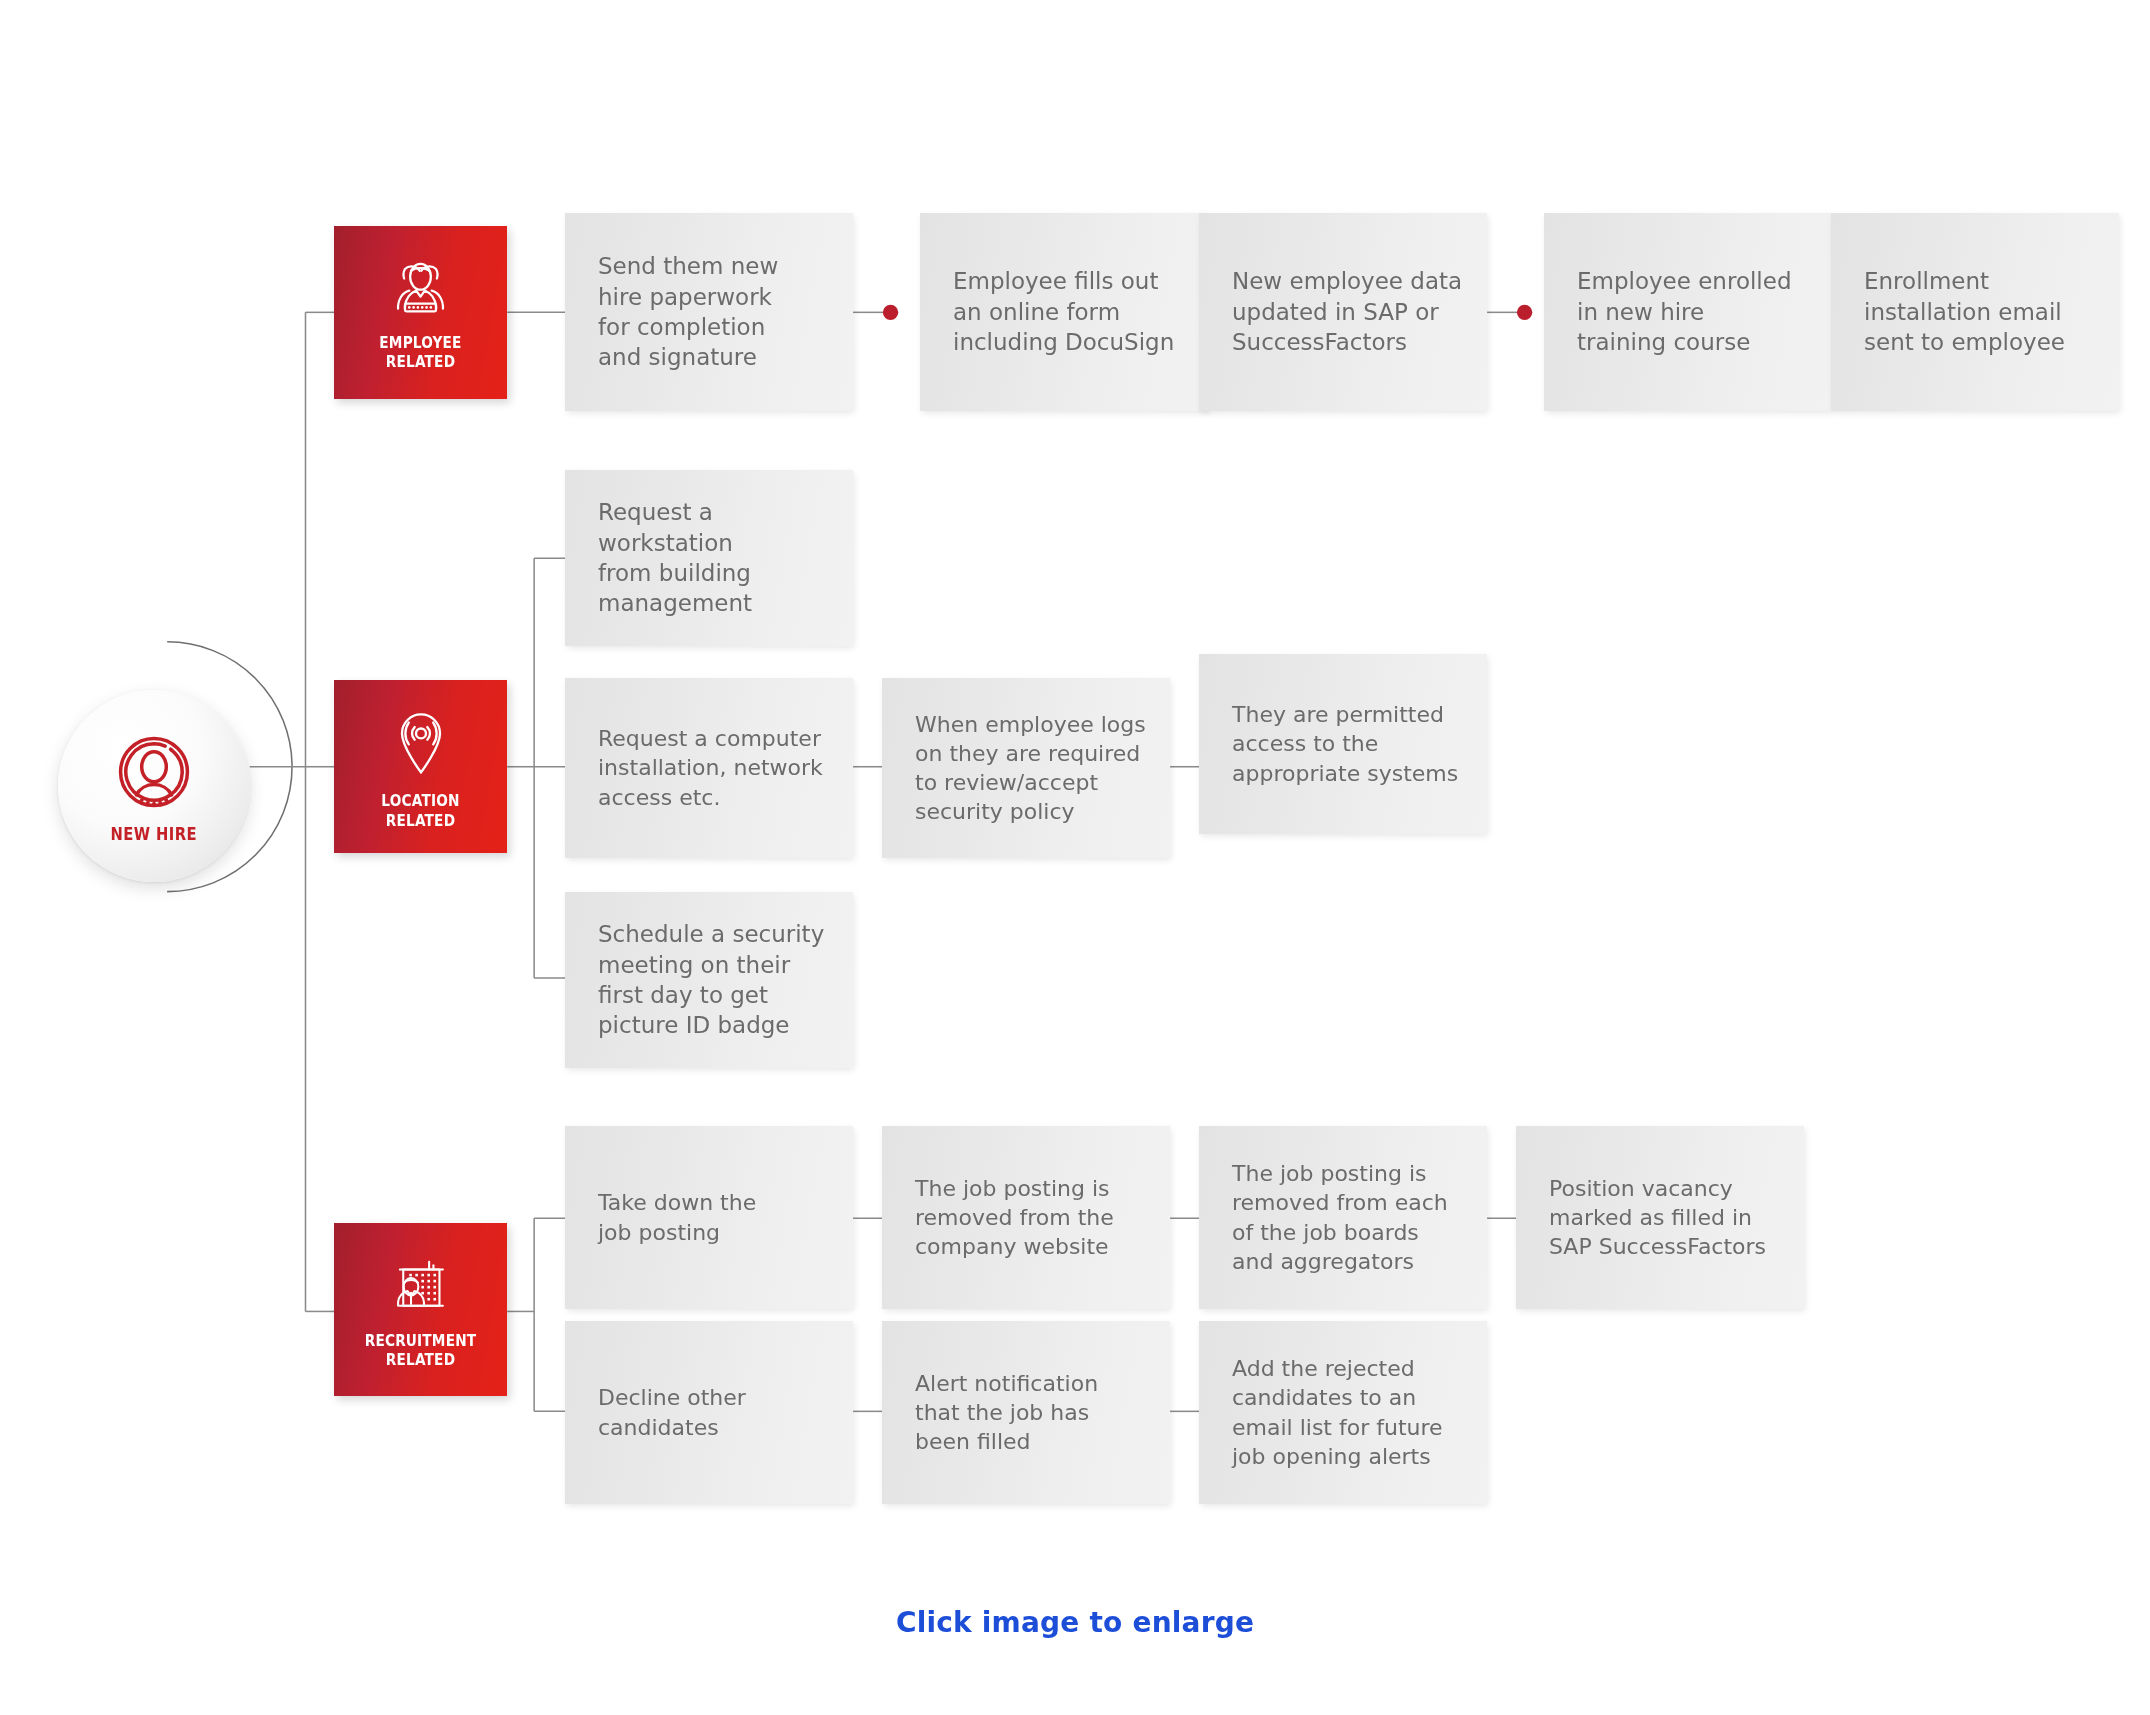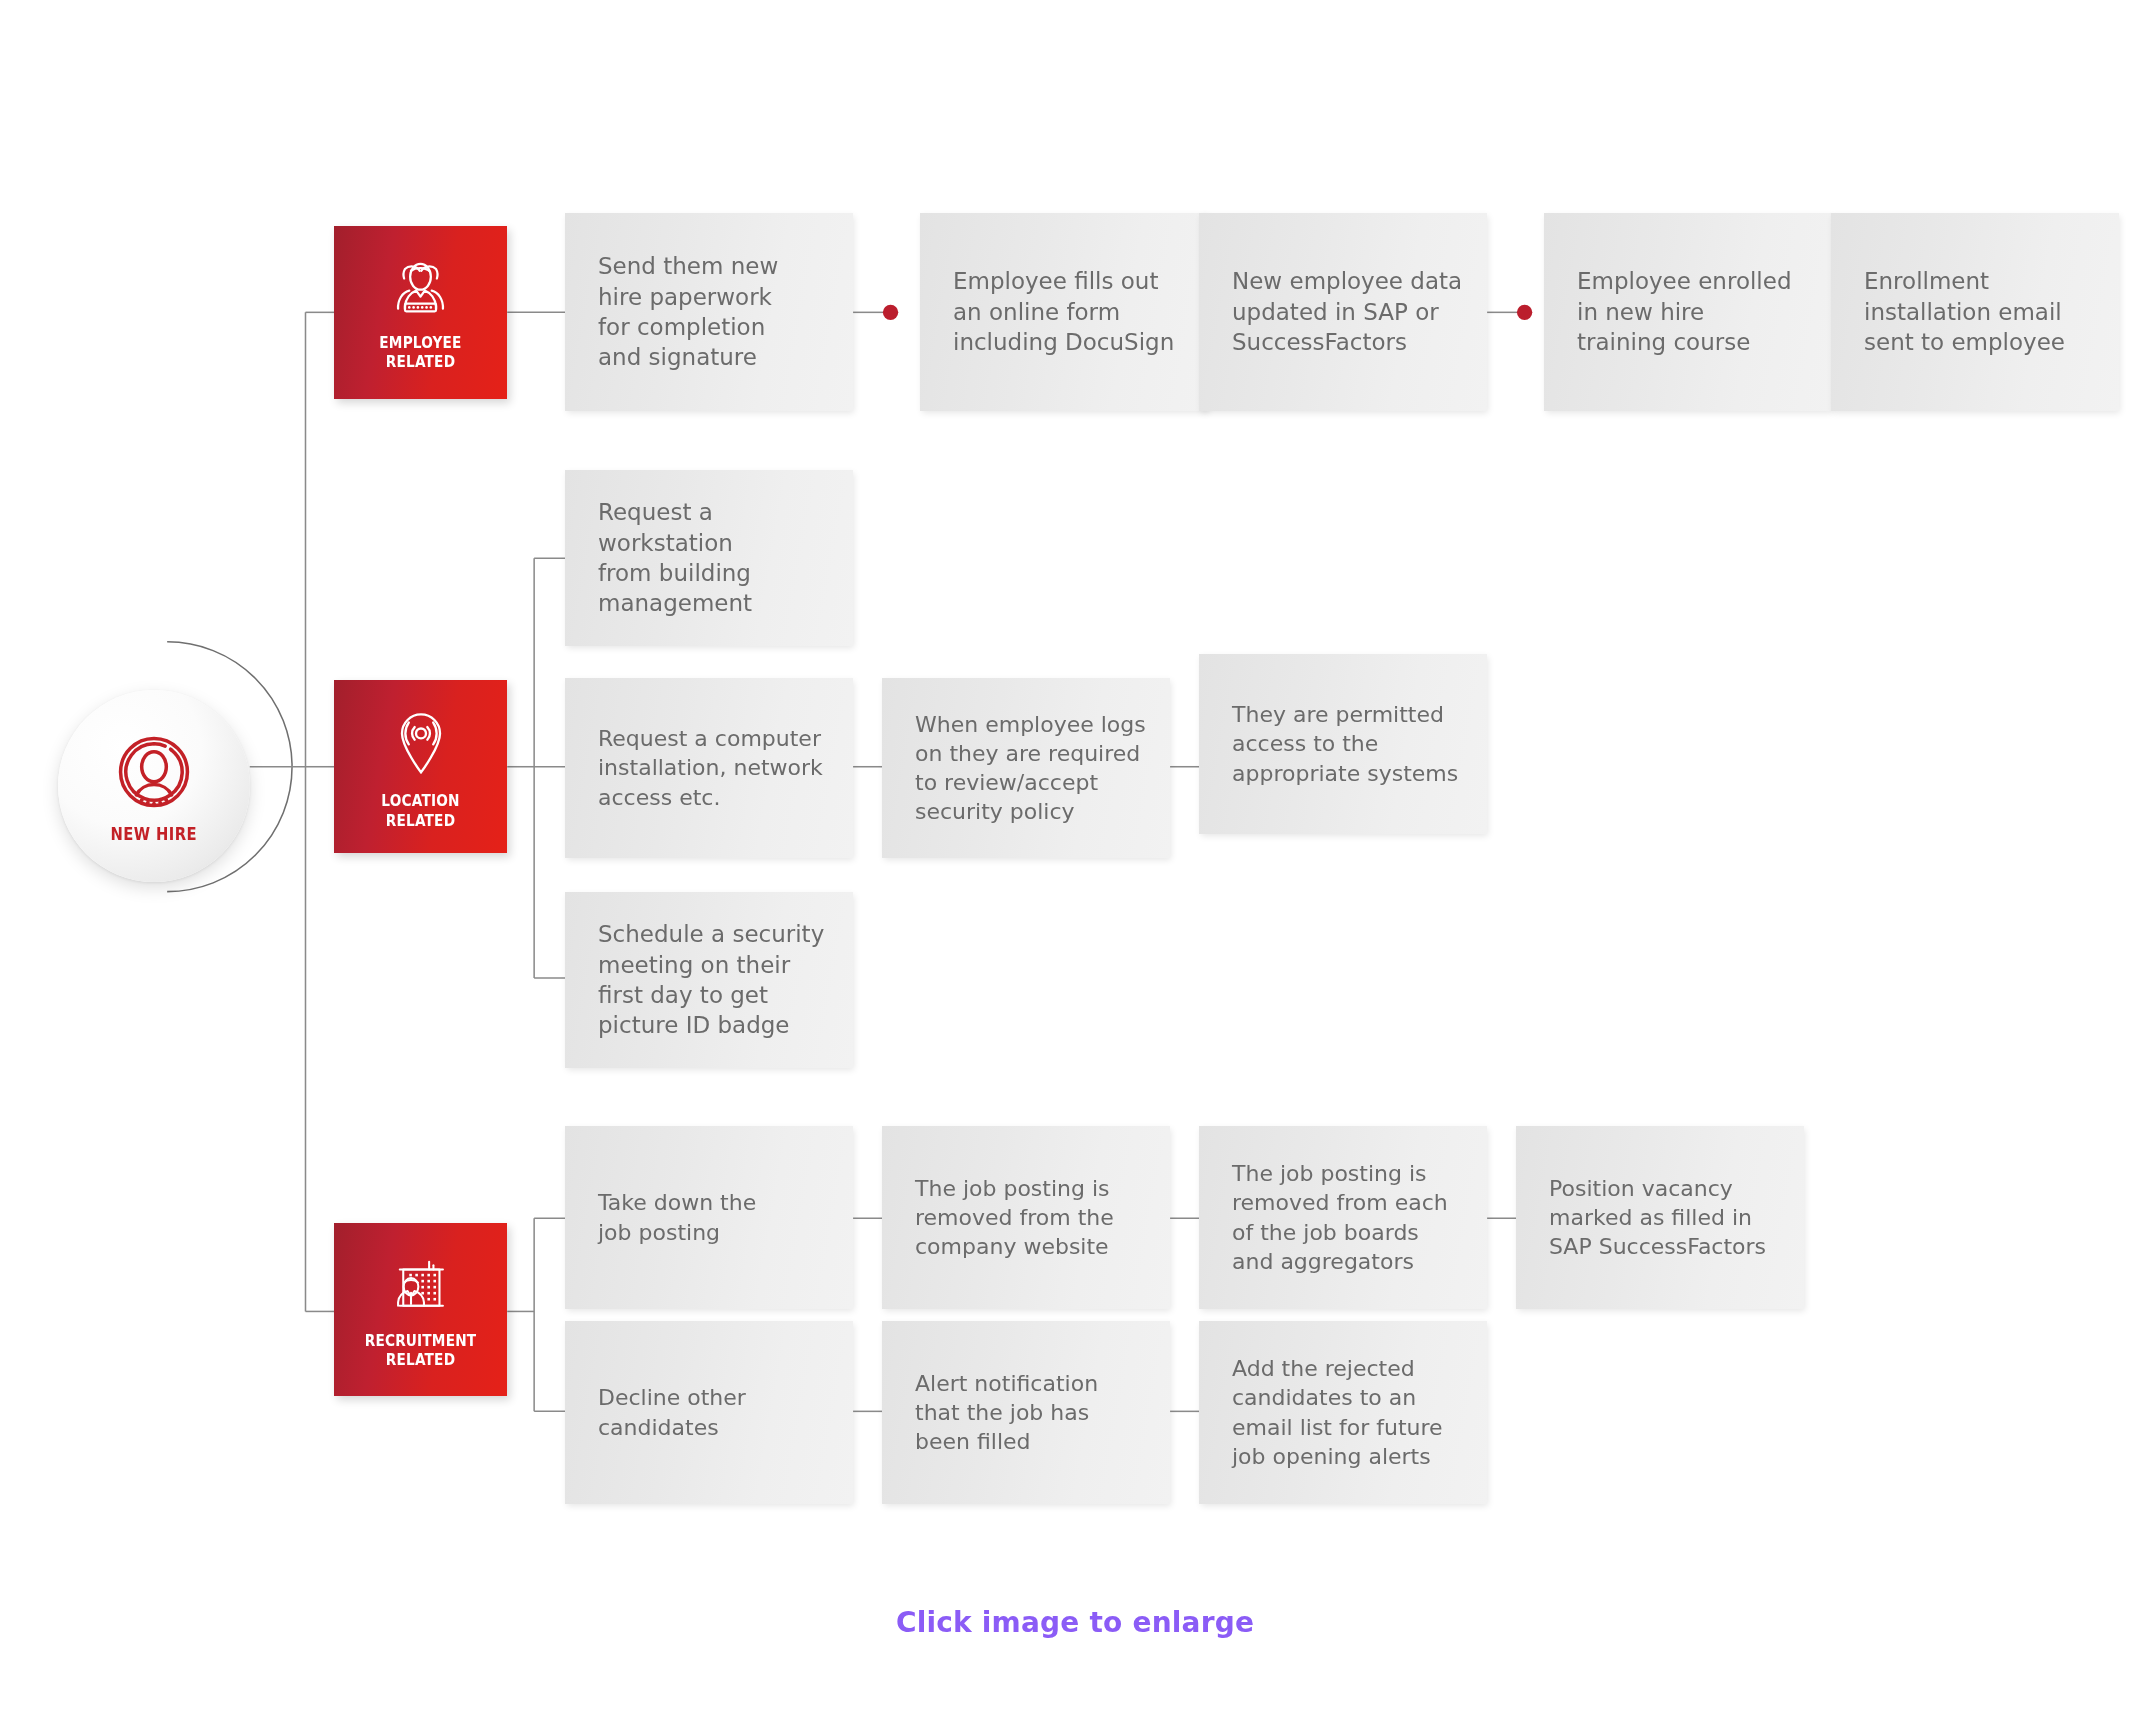--- a/index.html
+++ b/index.html
@@ -97,21 +97,21 @@
   
   .caption {
     position: absolute;
     left: 0;
     top: 1606px;
     width: 2150px;
     text-align: center;
     font-family: "DejaVu Sans", sans-serif;
     font-weight: bold;
     font-size: 28px;
-    color: #8b5cf6;
+    color: #1d4ed8;
     letter-spacing: 0.2px;
   }
 </style>
 </head>
 <body>
 
 <div id="canvas">
 
   <svg id="wires" viewBox="0 0 2238 1786">
     <g stroke="#8a8a8a" stroke-width="1.6" fill="none">

